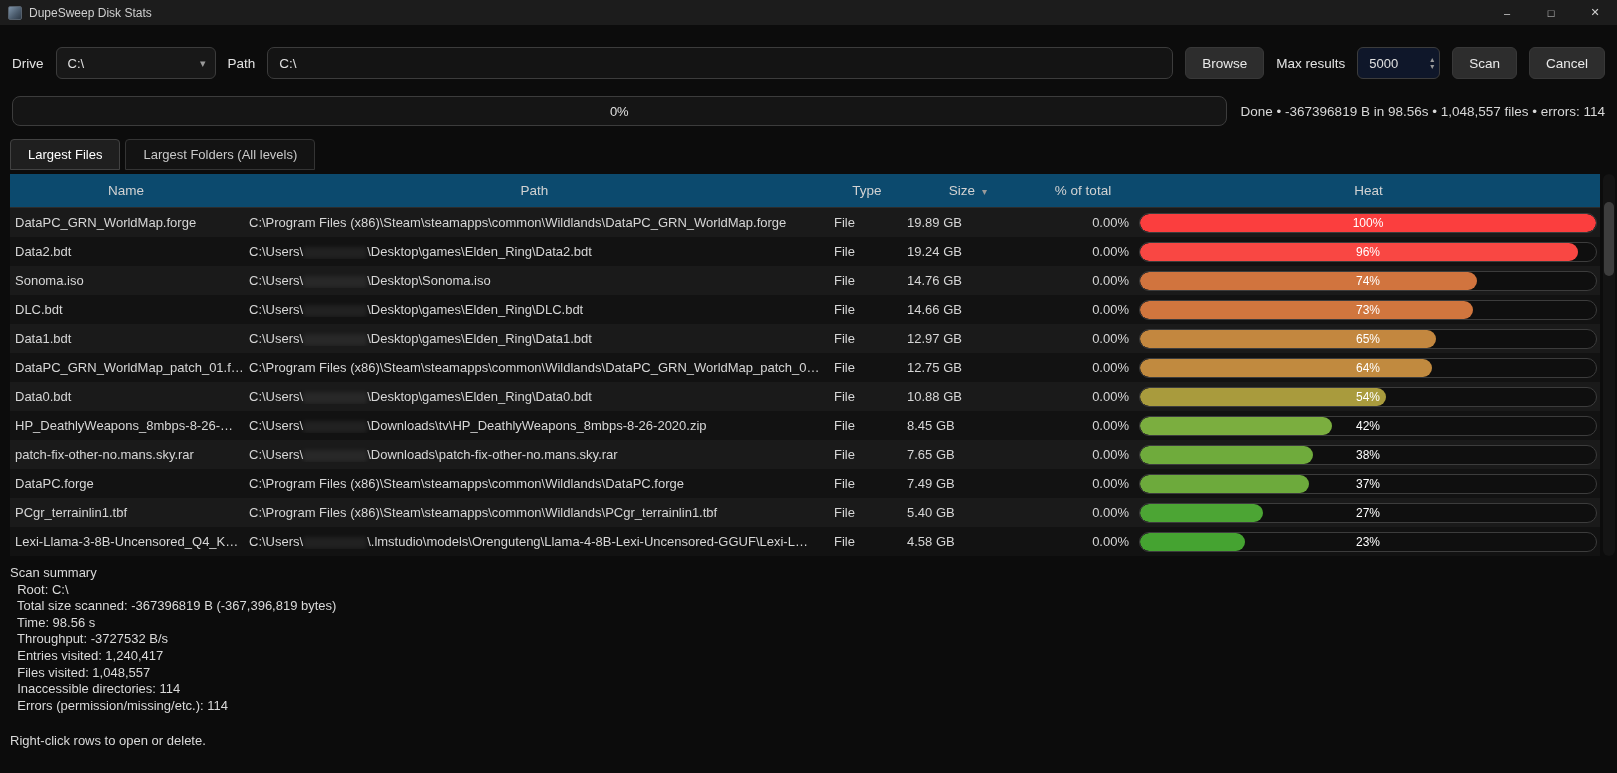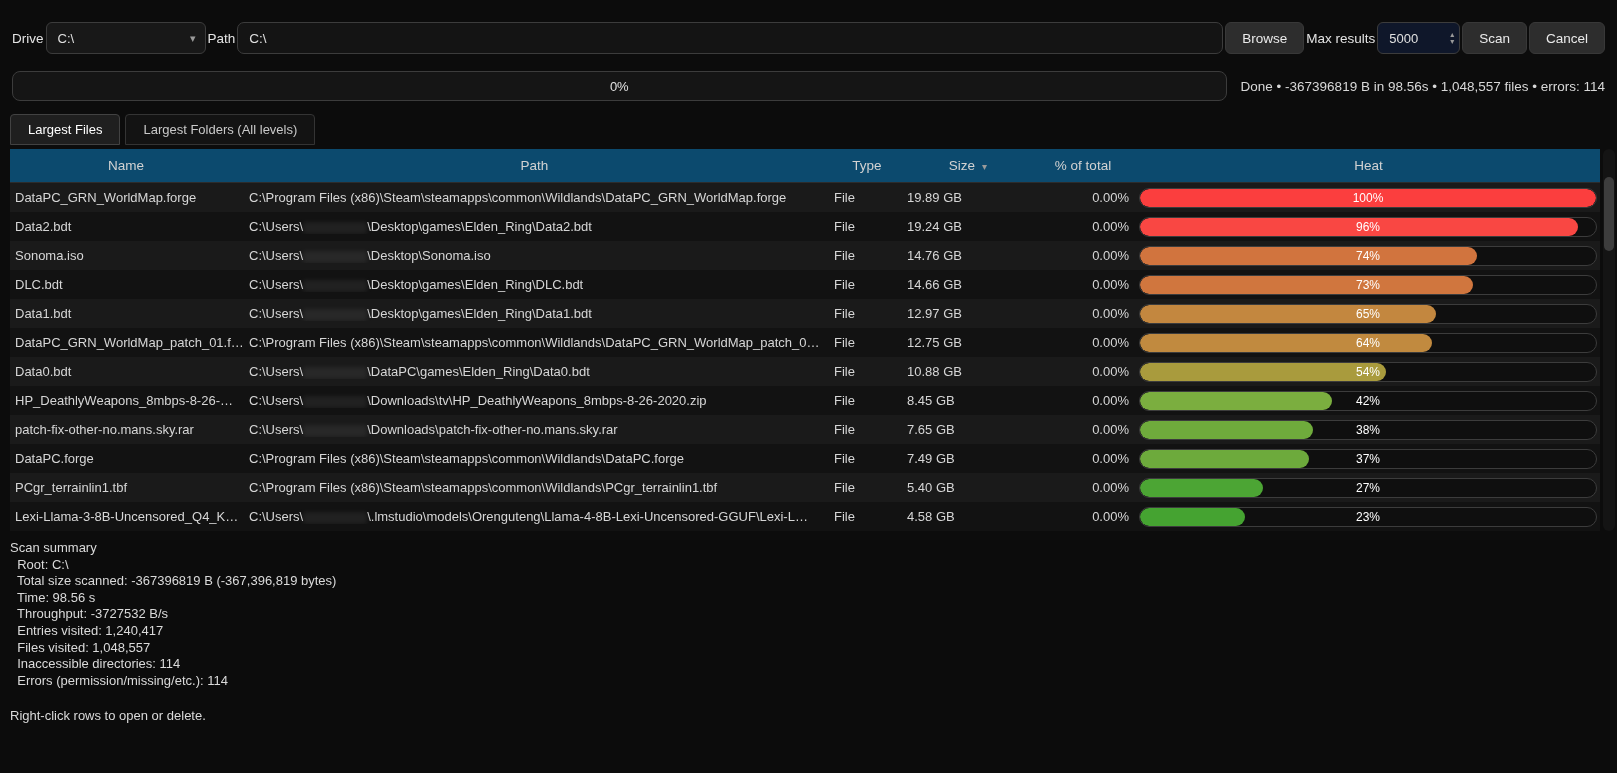--- a/index.html
+++ b/index.html
@@ -25,21 +25,21 @@
   }
   .title-text { font-size: 12px; color: #cfcfcf; }
   .win-controls { display: flex; height: 25px; }
   .win-btn {
     width: 44px; height: 25px; display: flex; align-items: center; justify-content: center;
     color: #cfcfcf; font-size: 11px; cursor: default;
   }
 
   
   .toolbar {
-    display: flex; align-items: center; gap: 2px;
+    display: flex; align-items: center; gap: 12px;
     margin: 22px 12px 0 12px; height: 32px; flex: 0 0 auto; justify-content: center;
   }
   .tb-label { color: #e4e4e4; white-space: nowrap; font-size: 13.5px; }
   .combo {
     width: 160px; height: 32px; background: #181818; border: 1px solid #3c3c3c;
     border-radius: 6px; display: flex; align-items: center; justify-content: space-between;
     padding: 0 9px 0 11px; color: #e0e0e0;
   }
   .combo .chevron { color: #9a9a9a; font-size: 11px; }
   .path-input {
@@ -129,20 +129,31 @@
   
   .summary { margin: 9px 12px 0 10px; color: #dadada; }
   .summary-line { white-space: pre; line-height: 16.6px; font-size: 13px; }
   .hint { margin: 19px 12px 0 10px; color: #dadada; font-size: 13px; }
 </style>
 </head>
 <body>
 
 <div class="window">
 
+  <div class="titlebar">
+    <div class="title-left">
+      <span class="app-icon"></span>
+      <span class="title-text">DupeSweep Disk Stats</span>
+    </div>
+    <div class="win-controls">
+      <span class="win-btn">–</span>
+      <span class="win-btn">□</span>
+      <span class="win-btn">✕</span>
+    </div>
+  </div>
 
   <div class="toolbar">
     <span class="tb-label">Drive</span>
     <div class="combo">
       <span>C:\</span>
       <span class="chevron">▾</span>
     </div>
     <span class="tb-label">Path</span>
     <input class="path-input" type="text" value="C:\" style="">
     <button class="btn">Browse</button>
@@ -256,21 +267,21 @@
             <div class="td c-pct">0.00%</div>
             <div class="td c-heat">
               <div class="heat-track">
                 <div class="heat-fill" style="width: 64%; background: rgb(193, 138, 63);"></div>
                 <span class="heat-label">64%</span>
               </div>
             </div>
           </div>
           <div class="trow grid">
             <div class="td c-name">Data0.bdt</div>
-            <div class="td c-path"><span>C:\Users\</span><span class="redacted"></span><span>\DataPC\games\Elden_Ring\Data0.bdt</span></div>
+            <div class="td c-path"><span>C:\Users\</span><span class="redacted"></span><span>\Desktop\games\Elden_Ring\Data0.bdt</span></div>
             <div class="td c-type">File</div>
             <div class="td c-size">10.88 GB</div>
             <div class="td c-pct">0.00%</div>
             <div class="td c-heat">
               <div class="heat-track">
                 <div class="heat-fill" style="width: 54%; background: rgb(169, 155, 61);"></div>
                 <span class="heat-label">54%</span>
               </div>
             </div>
           </div>

